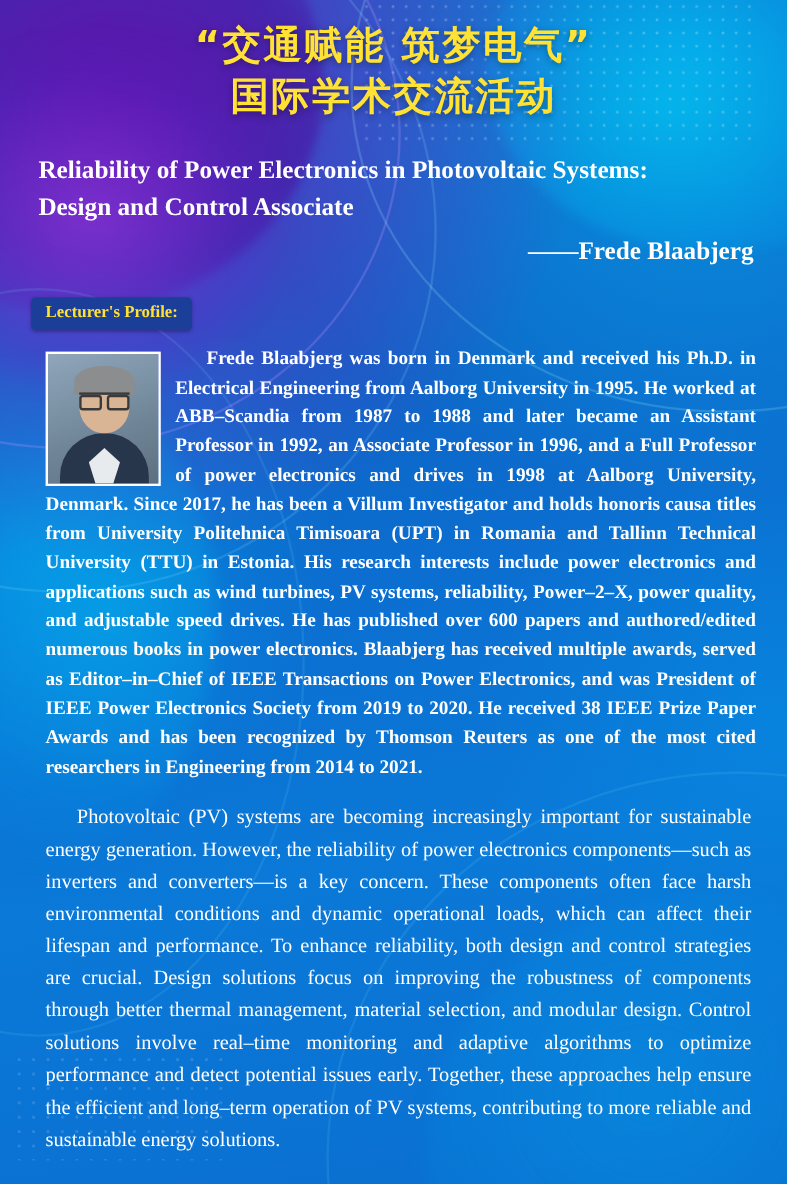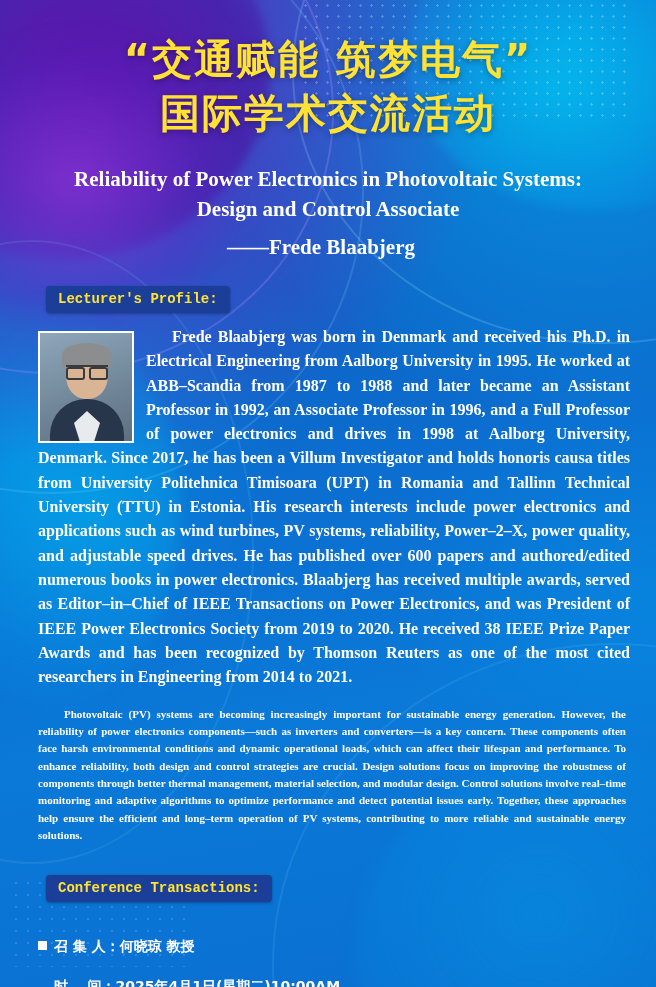--- a/index.html
+++ b/index.html
@@ -96,58 +96,57 @@
     position: relative;
     z-index: 5;
     padding: 0 14px;
   }
 
   .title-cn {
     text-align: center;
     color: #ffe234;
     font-family: "DejaVu Sans", sans-serif;
     font-weight: bold;
-    font-size: 40px;
+    font-size: 32px;
     line-height: 1.35;
     letter-spacing: 2px;
-    padding-top: 32px;
+    padding-top: 16px;
     text-shadow: 0 2px 6px rgba(0,0,0,0.35);
   }
   .title-cn .line2 { display: block; }
 
   .title-en {
-    text-align: center;
     color: #ffffff;
     font-family: "Liberation Serif", serif;
     font-weight: bold;
     font-size: 21px;
     line-height: 1.45;
     margin-top: 24px;
     padding: 0 18px;
   }
   .speaker {
-    text-align: center;
+    text-align: right;
     color: #ffffff;
     font-family: "Liberation Serif", serif;
     font-weight: bold;
     font-size: 21px;
     margin-top: 10px;
     padding-right: 14px;
   }
 
   .section-tag {
     display: inline-block;
     background: #1b3f99;
     color: #ffe234;
-    font-family: Liberation Mono, monospace;
+    font-family: Liberation Serif, serif;
     font-weight: bold;
     font-size: 14px;
     padding: 5px 12px 6px 12px;
     border-radius: 4px;
-    margin-left: 32px;
+    margin-left: 12px;
     box-shadow: 0 1px 3px rgba(0,0,0,0.3);
   }
 
   .profile-block {
     margin-top: 12px;
     padding: 0 12px 0 24px;
     color: #ffffff;
   }
   .portrait {
     float: left;
@@ -216,25 +215,25 @@
     font-weight: bold;
   }
   .profile-text .indent { display: inline-block; width: 26px; }
 
   .overview-block {
     margin-top: 16px;
     padding: 0 16px 0 24px;
   }
   .overview-text {
     font-family: "Liberation Serif", serif;
-    font-size: 11px;
+    font-size: 17px;
     line-height: 1.58;
     text-align: justify;
     color: #ffffff;
-    font-weight: bold;
+    font-weight: normal;
     margin-top: 0;
   }
   .overview-text .indent { display: inline-block; width: 26px; }
 
   .conf-block {
     margin-top: 18px;
     padding: 0 16px 0 24px;
   }
   .conf-list {
     margin-top: 12px;

